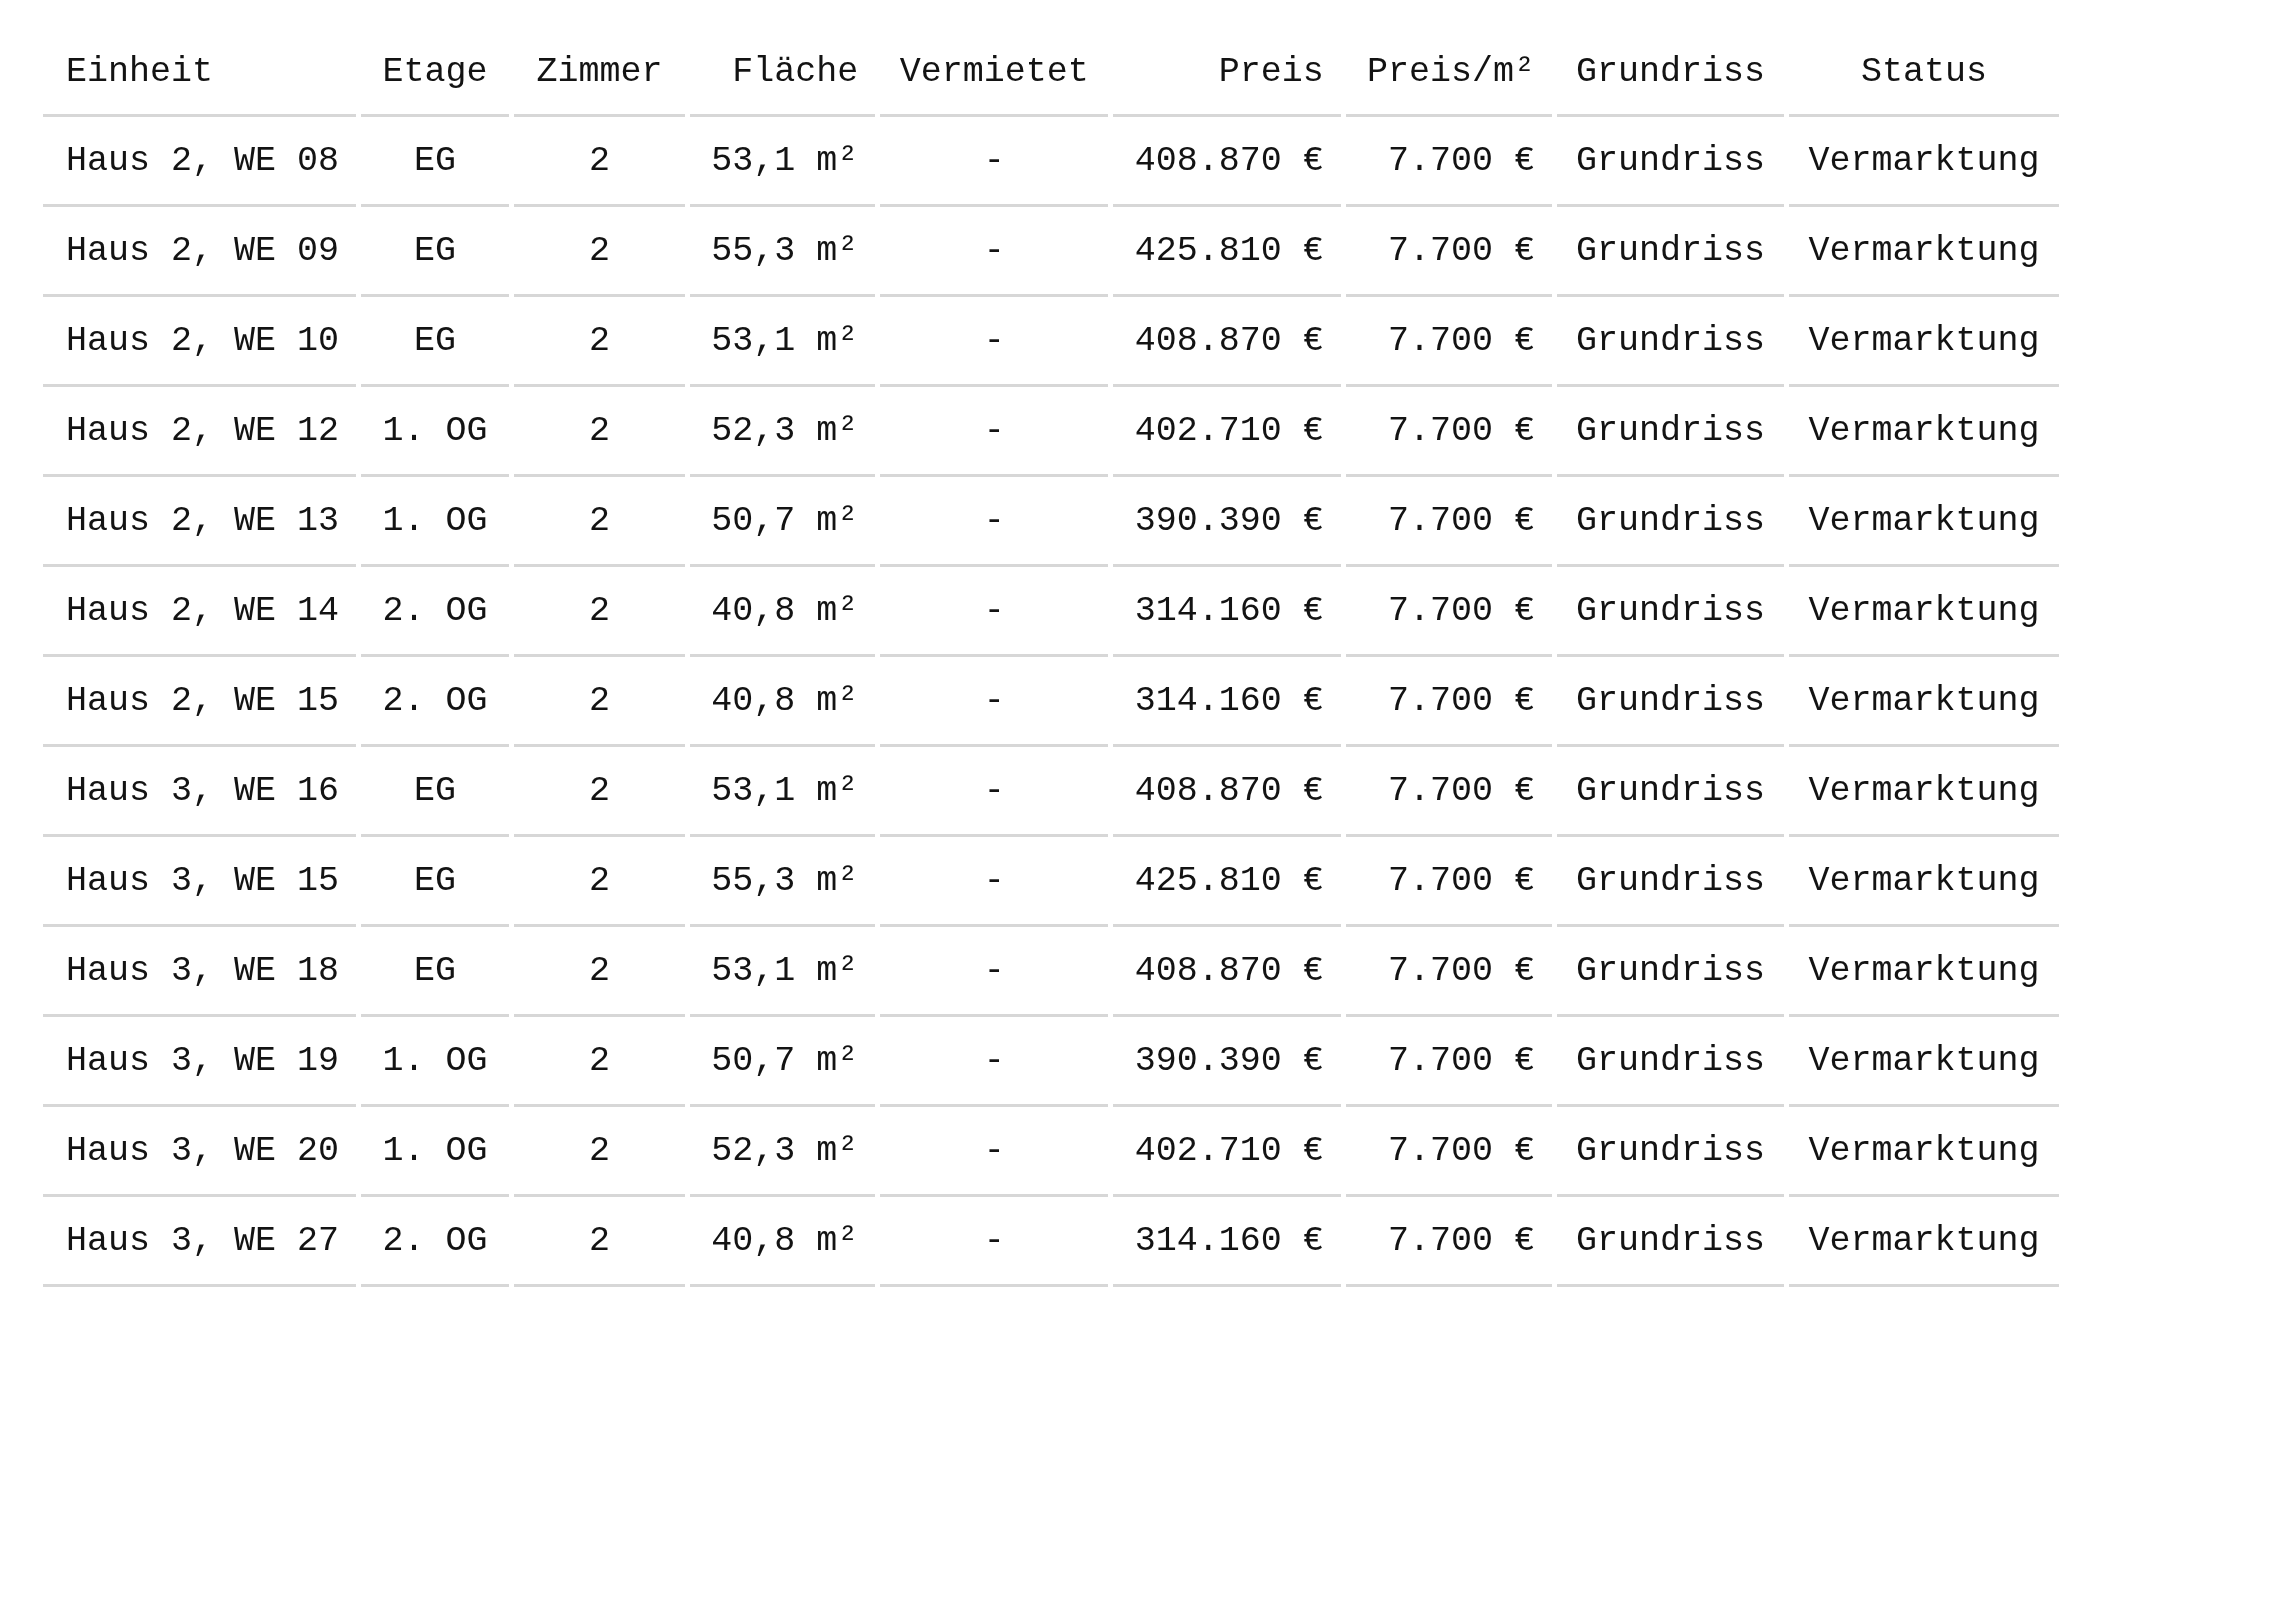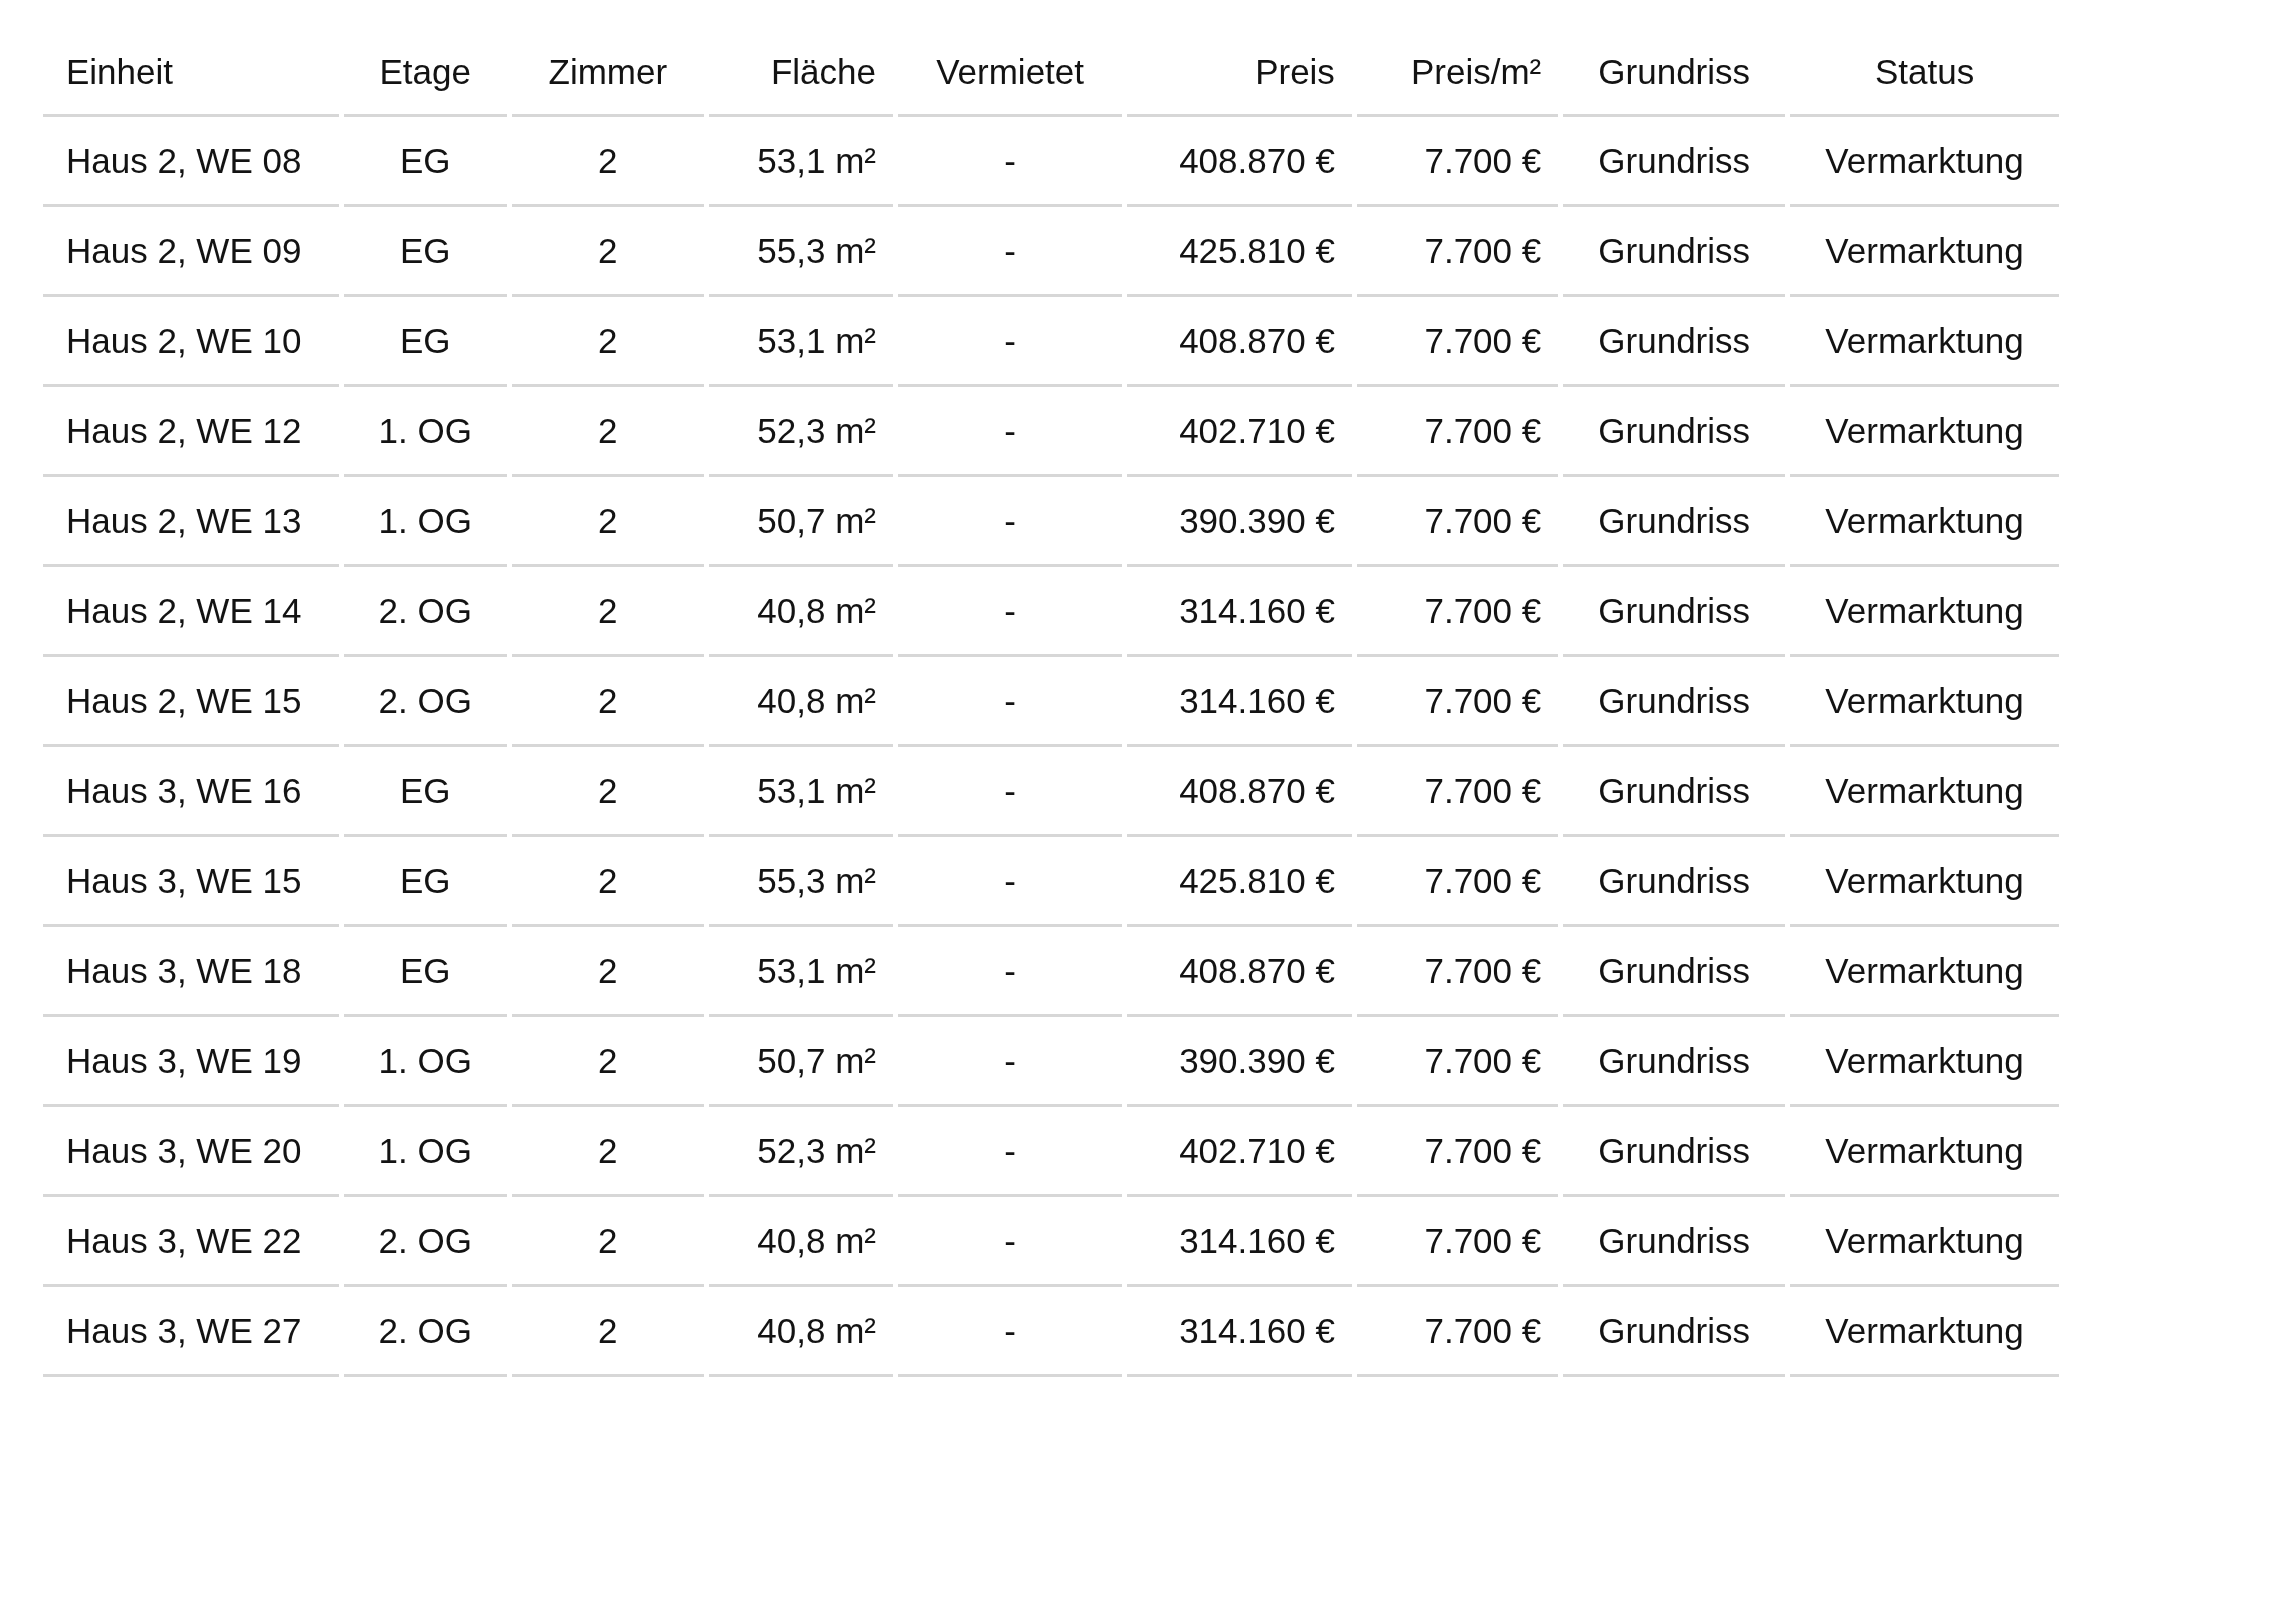--- a/index.html
+++ b/index.html
@@ -6,21 +6,21 @@
     margin: 0;
     padding: 0;
     background: #ffffff;
   }
   .page {
     position: relative;
     width: 2064px;
     height: 1603px;
     background: #ffffff;
     overflow: hidden;
-    font-family: Liberation Sans, sans-serif;
+    font-family: Liberation Mono, monospace;
     color: #131313;
   }
   table.units {
     position: absolute;
     left: 38px;
     top: 29px;
     border-collapse: separate;
     border-spacing: 5.7px 0;
     table-layout: fixed;
     font-size: 35px;
@@ -219,31 +219,20 @@
           <td>1. OG</td>
           <td>2</td>
           <td>52,3 m²</td>
           <td>-</td>
           <td>402.710 €</td>
           <td>7.700 €</td>
           <td><span class="grundriss-link">Grundriss</span></td>
           <td>Vermarktung</td>
         </tr>
         <tr>
-          <td>Haus 3, WE 22</td>
-          <td>2. OG</td>
-          <td>2</td>
-          <td>40,8 m²</td>
-          <td>-</td>
-          <td>314.160 €</td>
-          <td>7.700 €</td>
-          <td><span class="grundriss-link">Grundriss</span></td>
-          <td>Vermarktung</td>
-        </tr>
-        <tr>
           <td>Haus 3, WE 27</td>
           <td>2. OG</td>
           <td>2</td>
           <td>40,8 m²</td>
           <td>-</td>
           <td>314.160 €</td>
           <td>7.700 €</td>
           <td><span class="grundriss-link">Grundriss</span></td>
           <td>Vermarktung</td>
         </tr>

